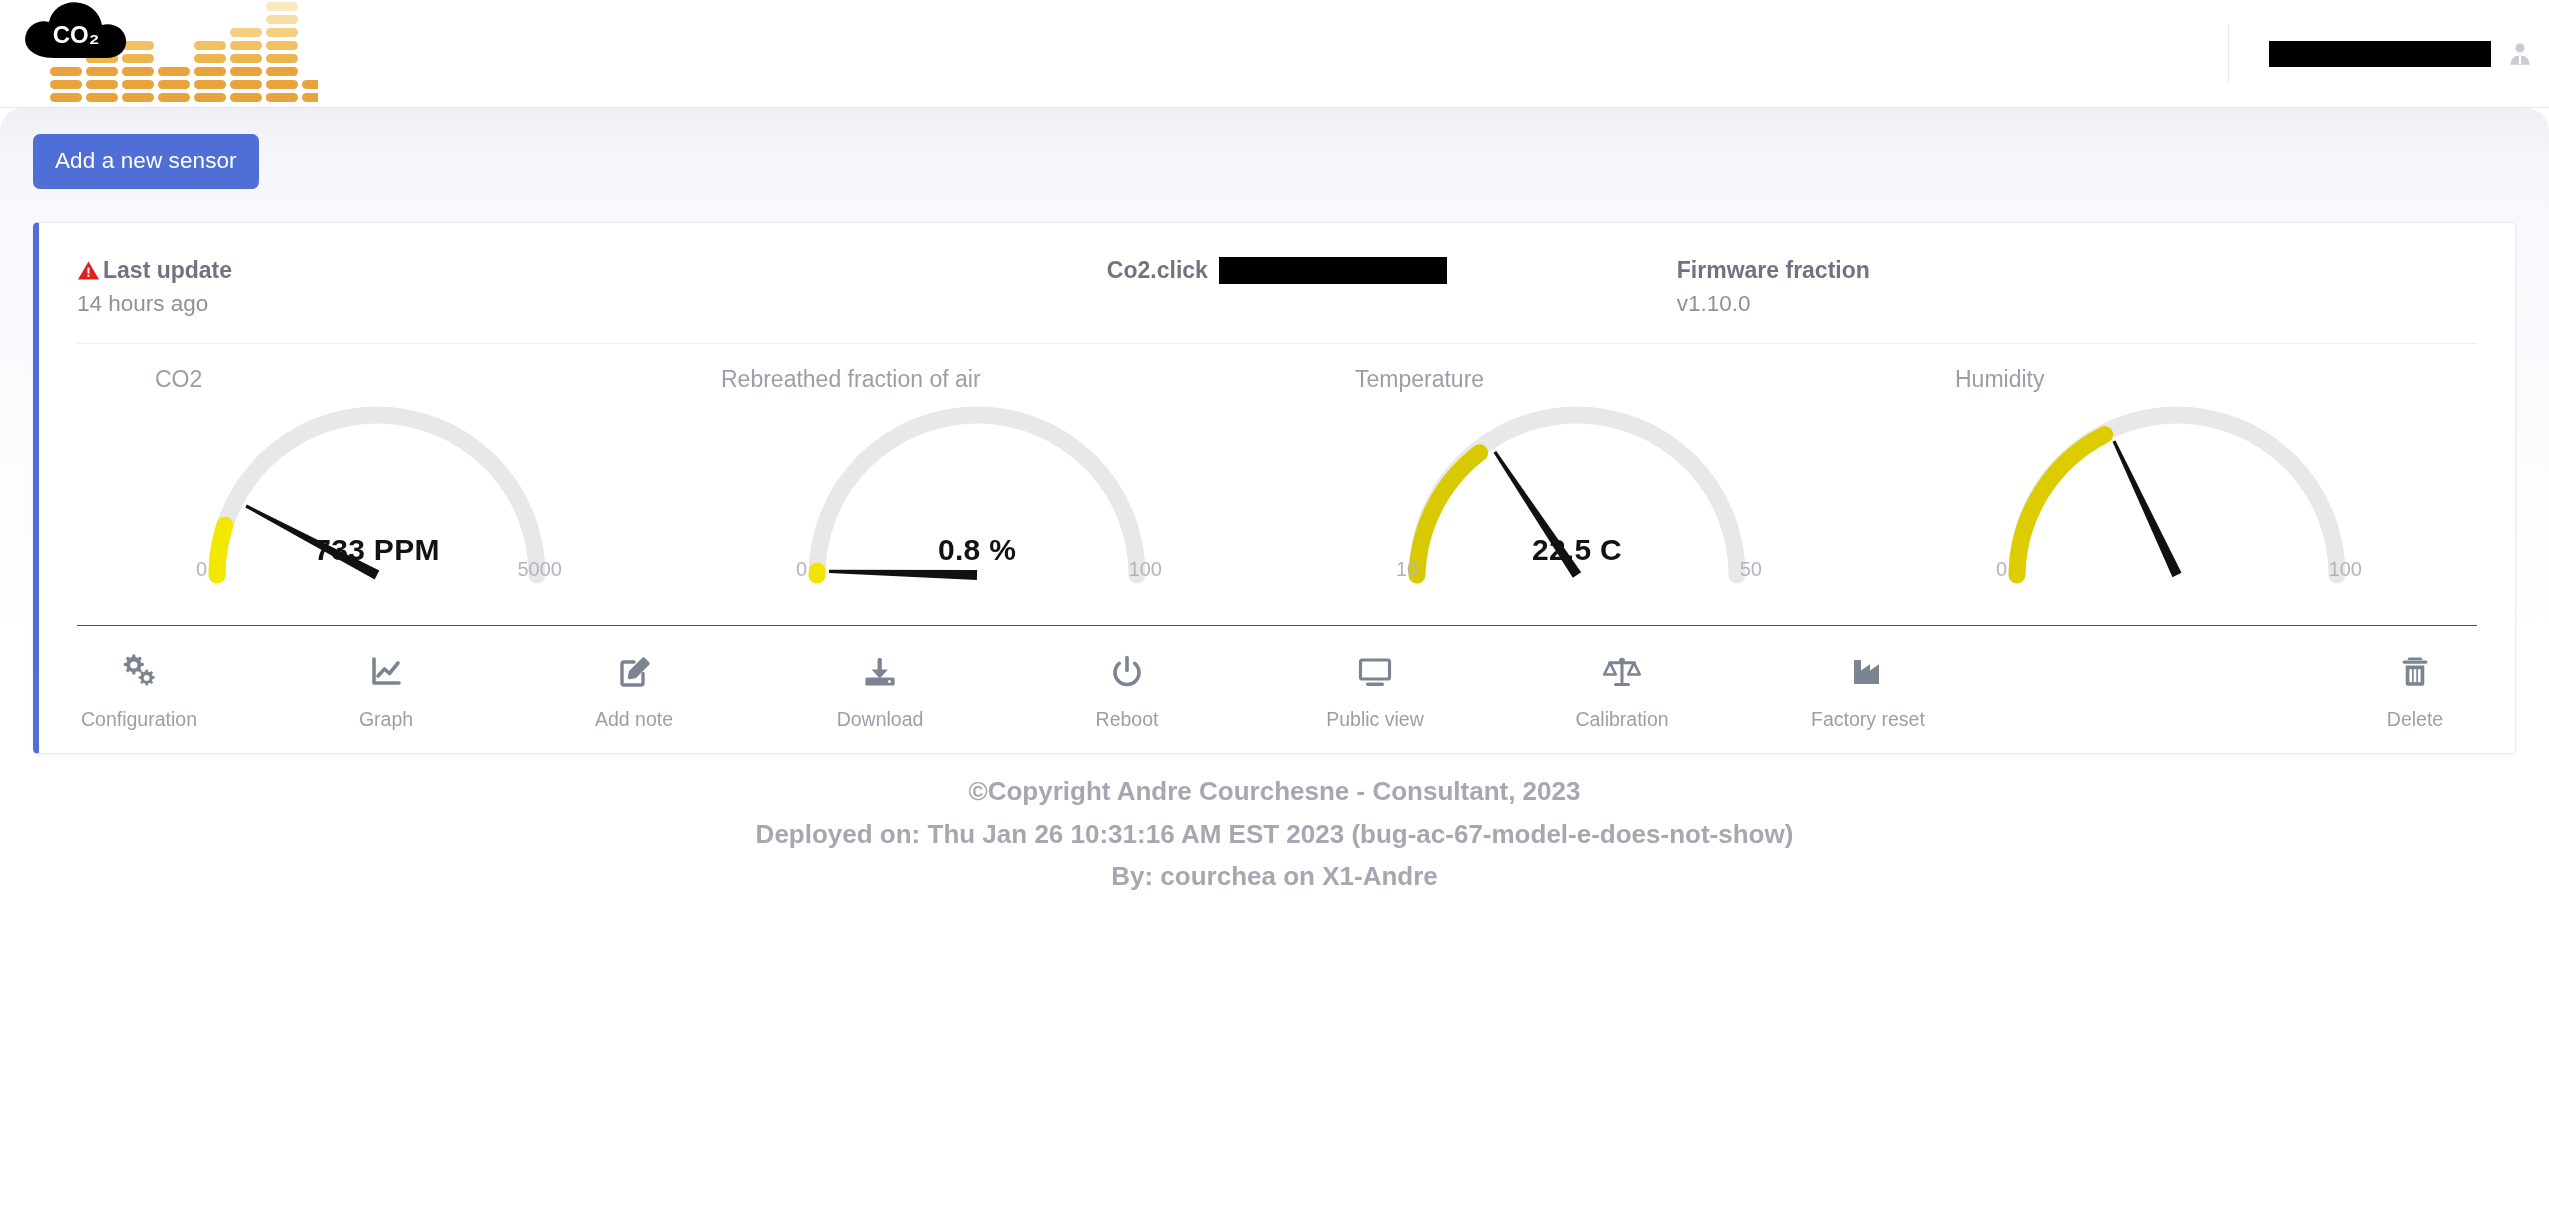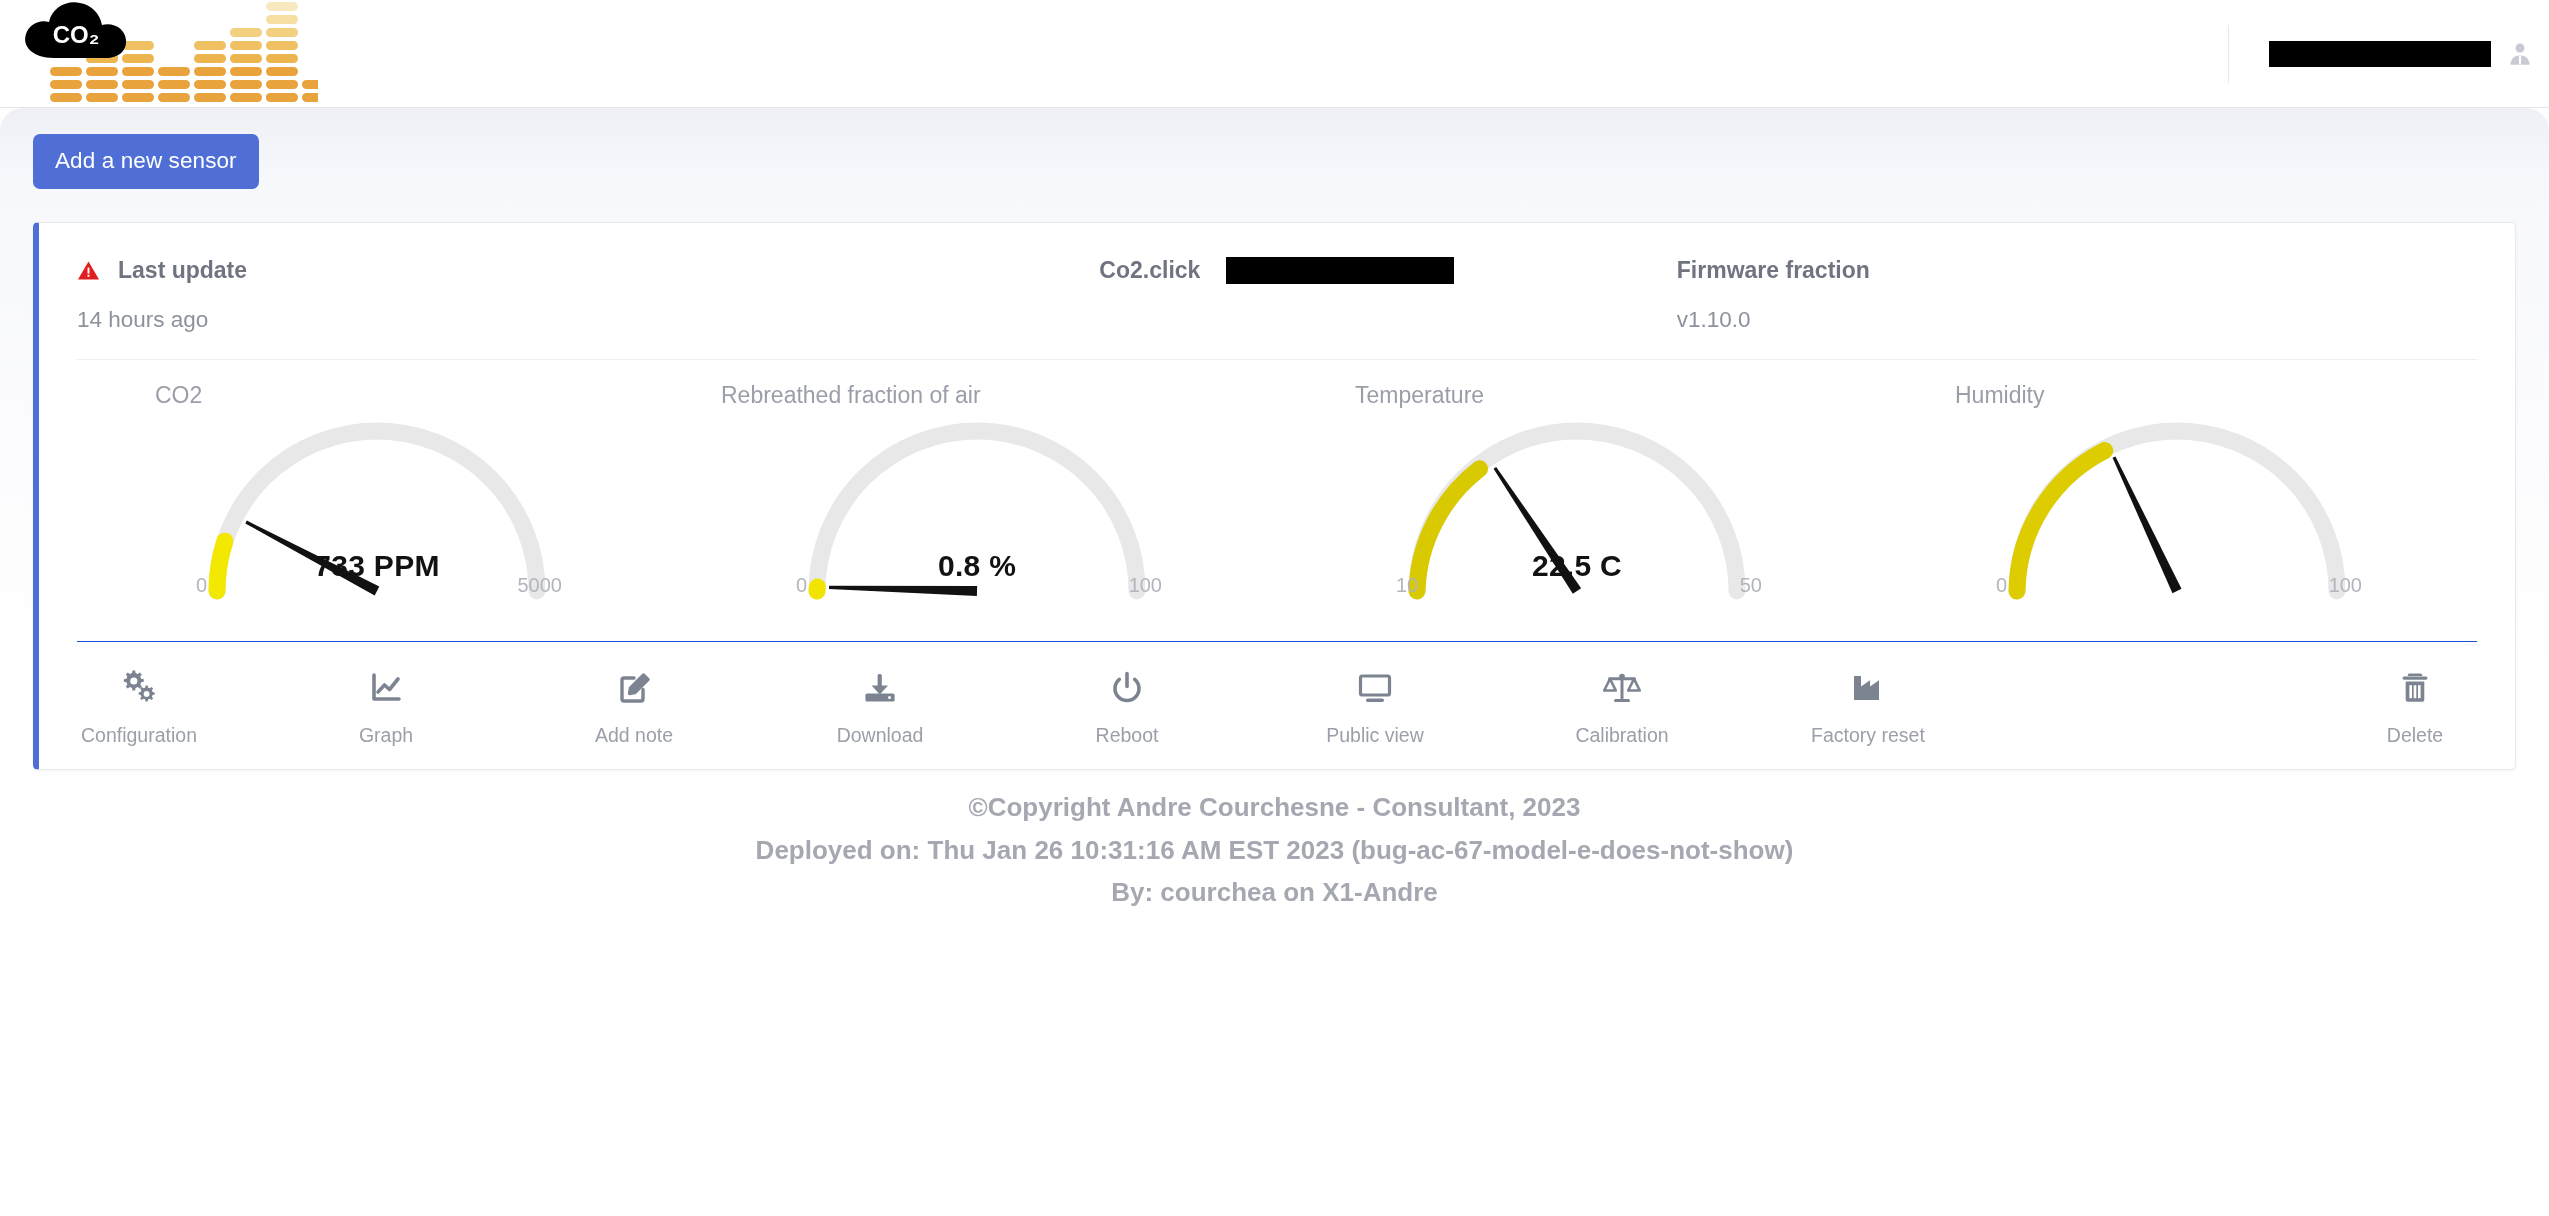--- a/index.html
+++ b/index.html
@@ -70,28 +70,28 @@
     border-bottom: 1px solid #eceef1;
   }
   .head-col { width: 33.33%; }
   .head-col.center { text-align: center; }
   .meta-title {
     font-size: 23px;
     color: #6f7480;
     font-weight: bold;
     display: flex;
     align-items: center;
-    gap: 18px;
+    gap: 3px;
     line-height: 1.15;
   }
   .meta-title.center-title { justify-content: center; }
   .meta-value {
     font-size: 22.5px;
     color: #8d919c;
-    margin-top: 23px;
+    margin-top: 7px;
     line-height: 1.2;
   }
   .redacted-bar { display: inline-block; width: 228px; height: 27px; background: #000; vertical-align: -5px; margin-left: 8px; }
   .warn-icon { display: inline-flex; align-items: center; }
 
   
   .gauges {
     display: flex;
     padding: 22px 0 30px 0;
     border-bottom: 1px solid #1d4ed8;

